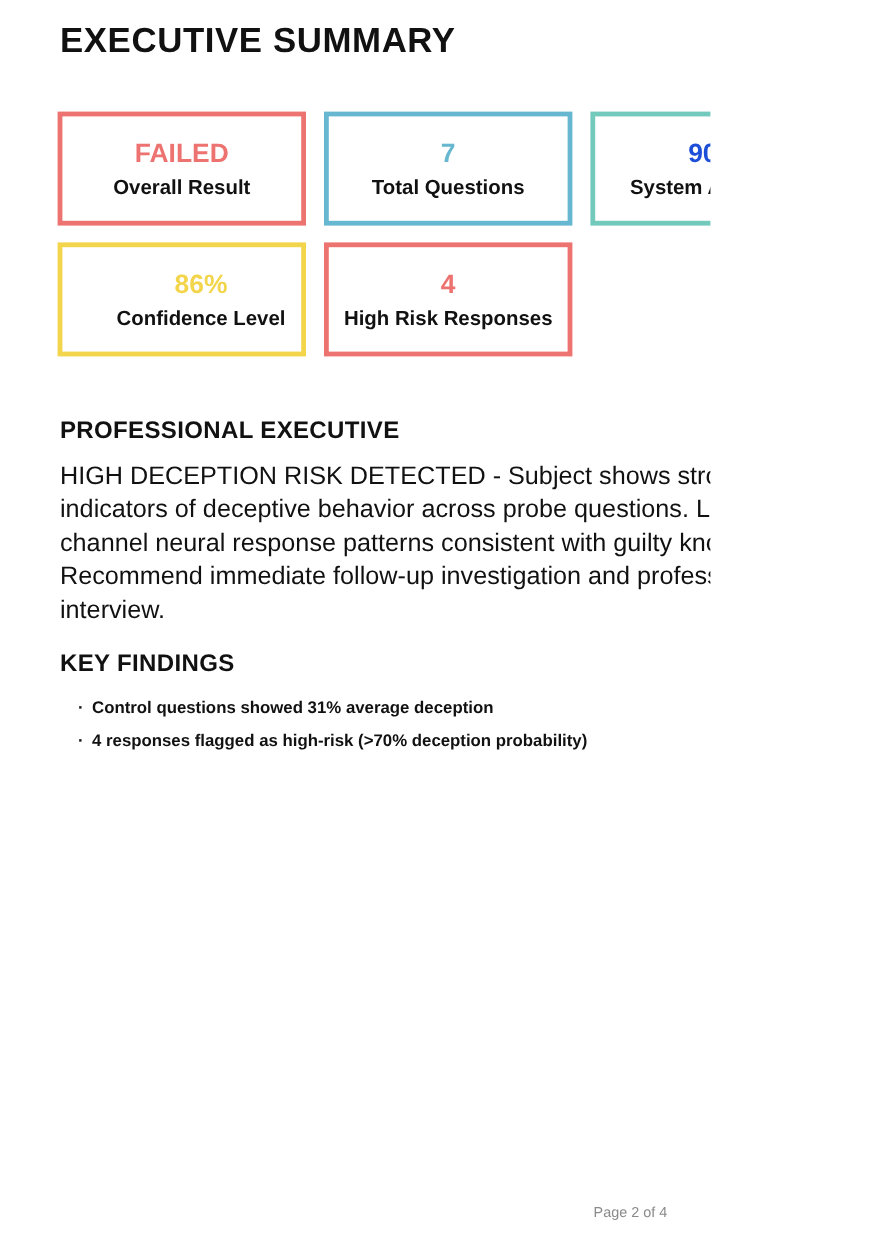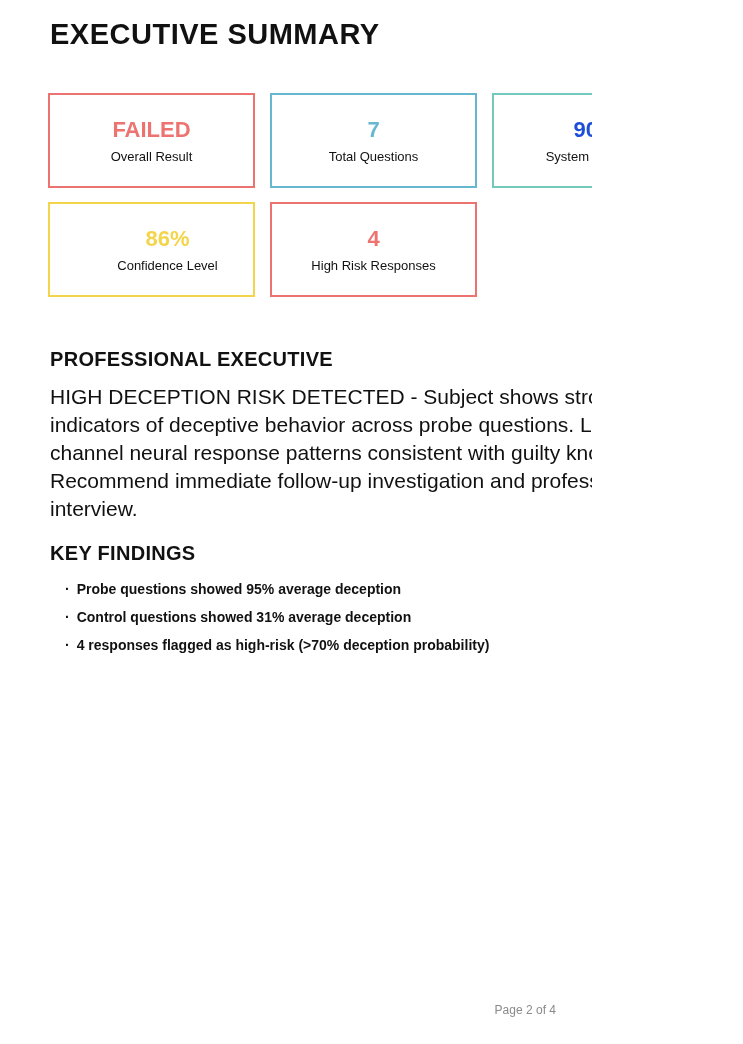--- a/index.html
+++ b/index.html
@@ -26,37 +26,37 @@
   .metrics-grid {
     margin: 44px 0 0 48px;
     width: 651px;
     display: grid;
     grid-template-columns: repeat(3, 1fr);
     column-gap: 15px;
     row-gap: 14px;
   }
   .metric-card {
     height: 95px;
-    border: 2px solid #14532d;
+    border: 4px solid #14532d;
     background: #ffffff;
     display: flex;
     flex-direction: column;
     align-items: center;
     justify-content: center;
     gap: 9px;
     text-align: center;
   }
   .metric-value {
     font-size: 22px;
     font-weight: bold;
     line-height: 1;
   }
   .metric-label {
-    font-size: 13px;
-    font-weight: normal;
+    font-size: 17px;
+    font-weight: bold;
     line-height: 1;
     color: #111111;
   }
   .section-heading {
     margin: 0 50px;
     font-size: 20px;
     line-height: 21px;
     font-weight: bold;
     letter-spacing: 0.3px;
     color: #111111;
@@ -123,20 +123,19 @@
       <div class="metric-value" style="color: rgb(237, 115, 112);">4</div>
       <div class="metric-label">High Risk Responses</div>
     </div>
   </div>
 
   <h2 class="section-heading assessment-heading">PROFESSIONAL EXECUTIVE</h2>
   <p class="assessment-body">HIGH DECEPTION RISK DETECTED - Subject shows strong indicators of deceptive behavior across probe questions. Live 8-channel neural response patterns consistent with guilty knowledge. Recommend immediate follow-up investigation and professional interview.</p>
 
   <h2 class="section-heading findings-heading">KEY FINDINGS</h2>
   <ul class="findings-list">
-    <li><span class="bullet-char">·</span><span>Probe questions showed 95% average deception</span></li>
     <li><span class="bullet-char">·</span><span>Control questions showed 31% average deception</span></li>
     <li><span class="bullet-char">·</span><span>4 responses flagged as high-risk (&gt;70% deception probability)</span></li>
   </ul>
 
   <div class="page-footer">Page 2 of 4</div>
 
 </div>
 
 </body></html>

